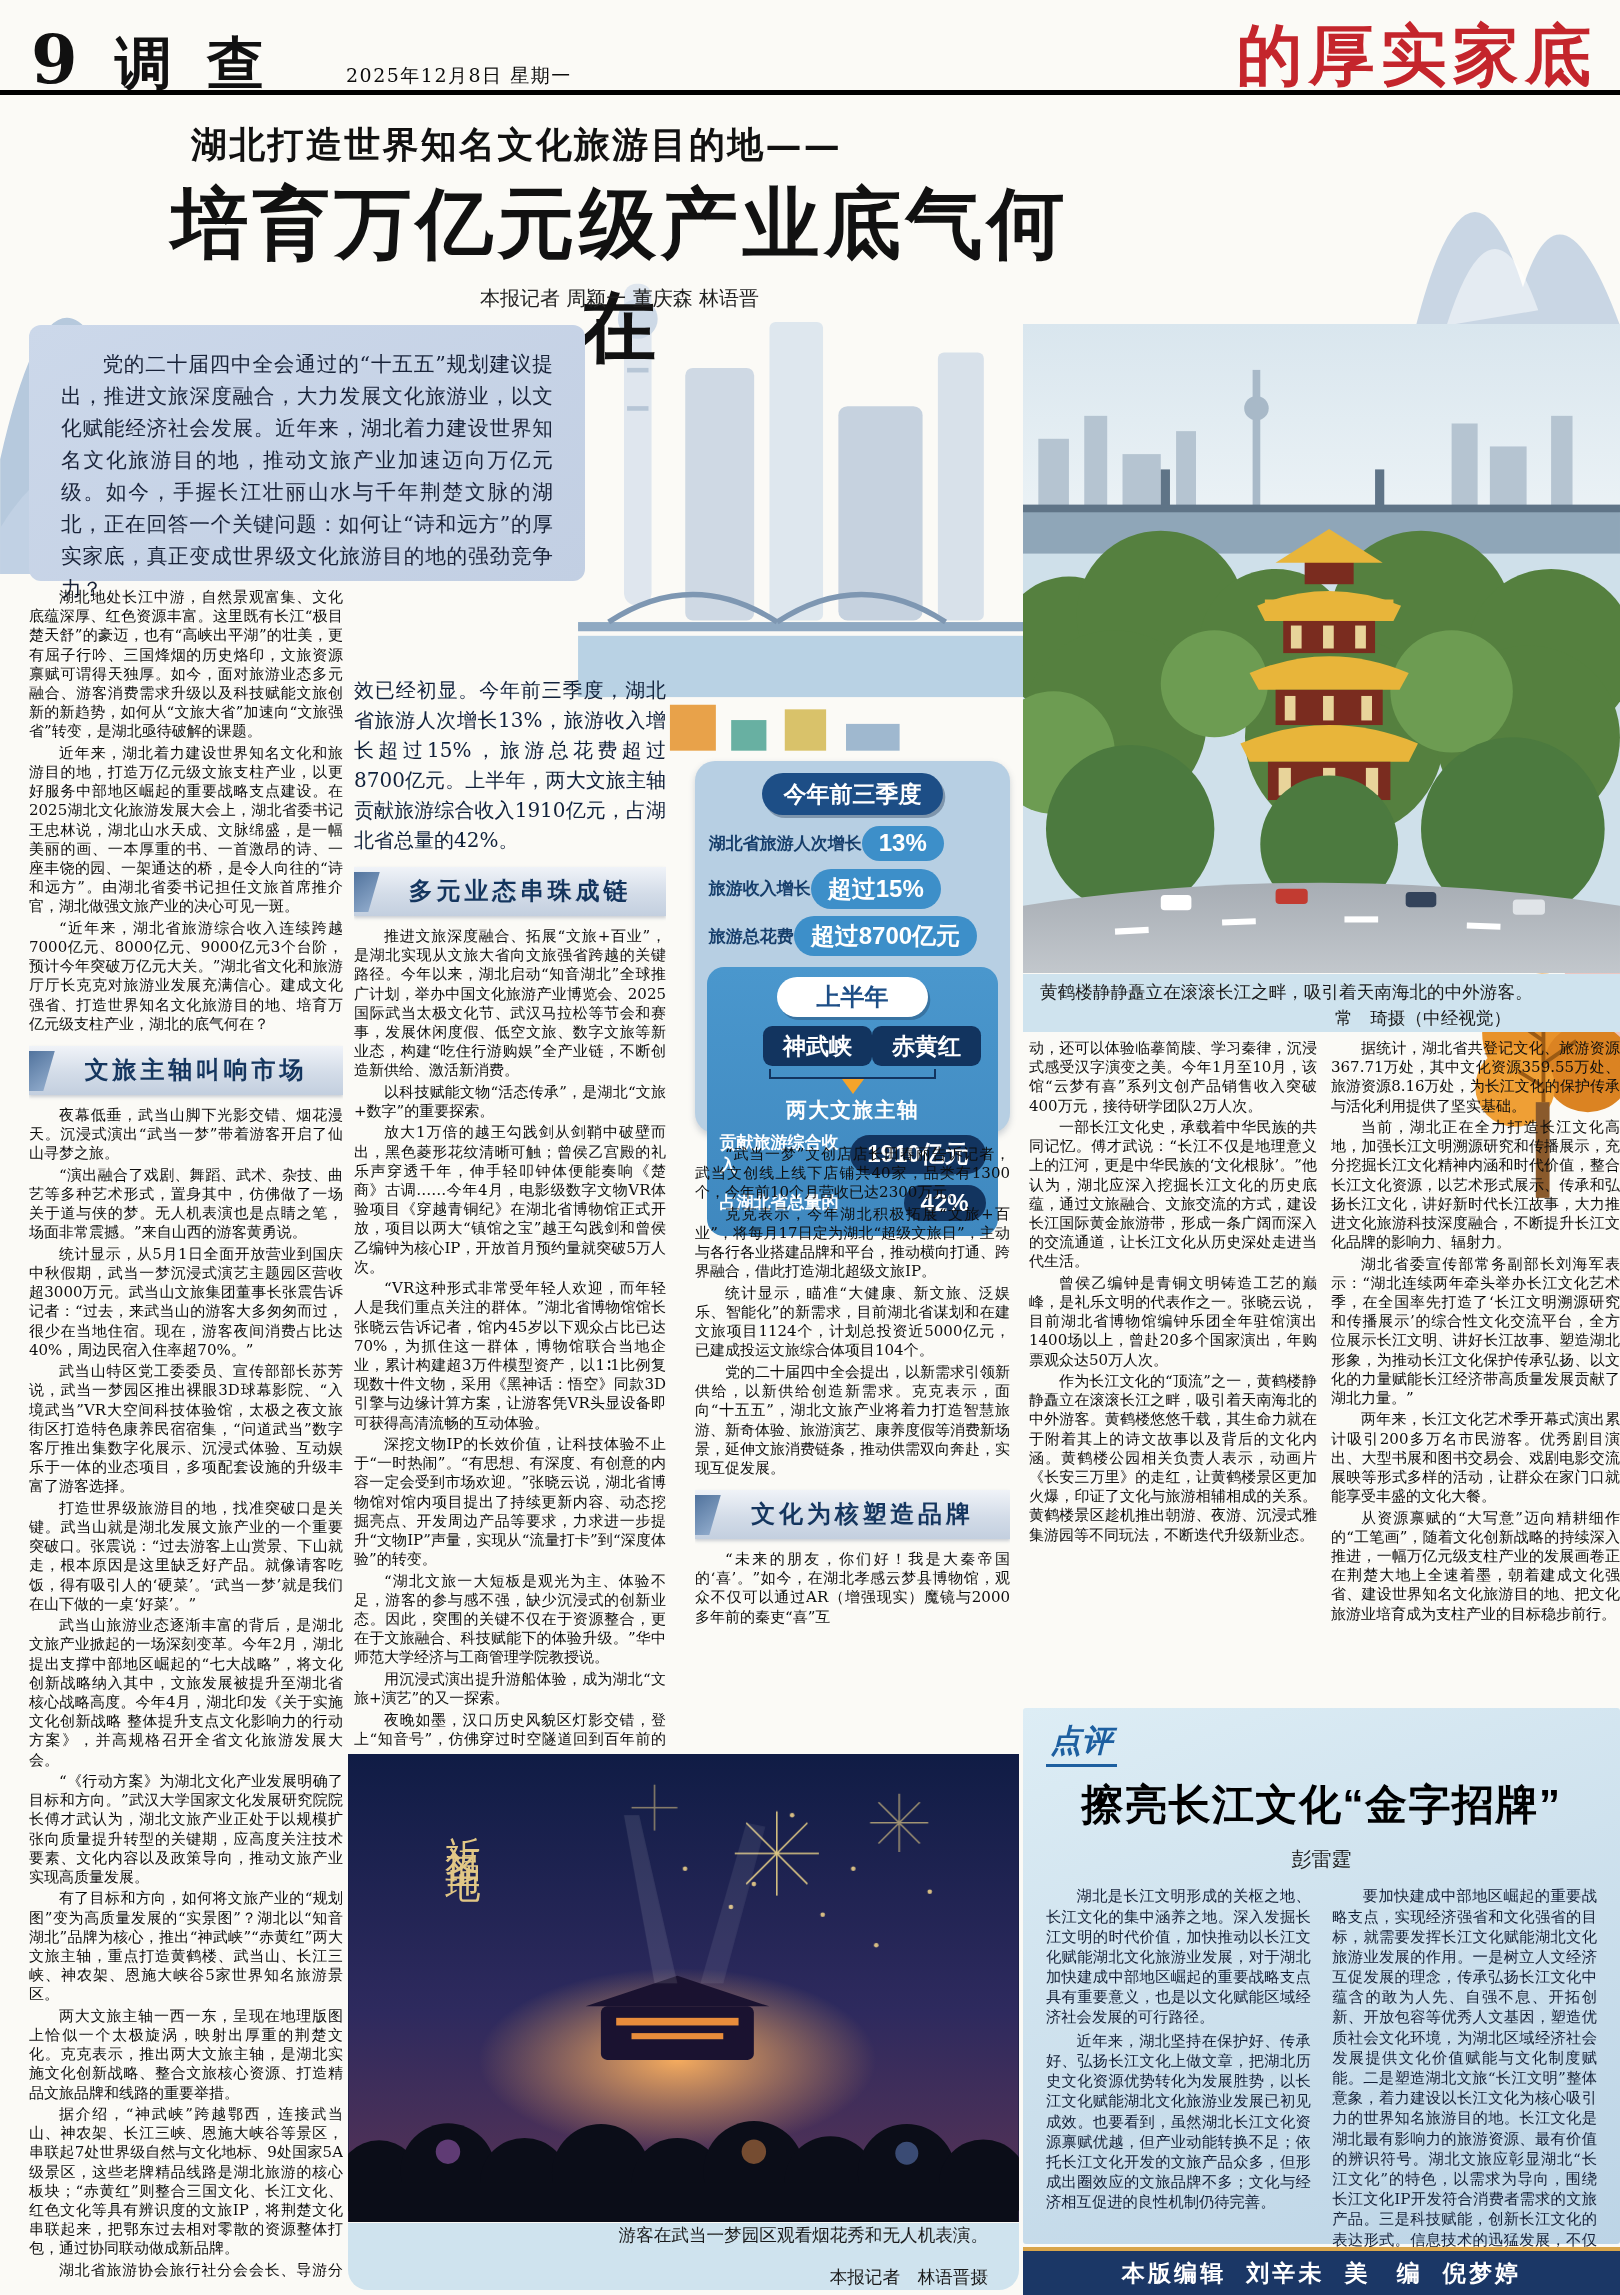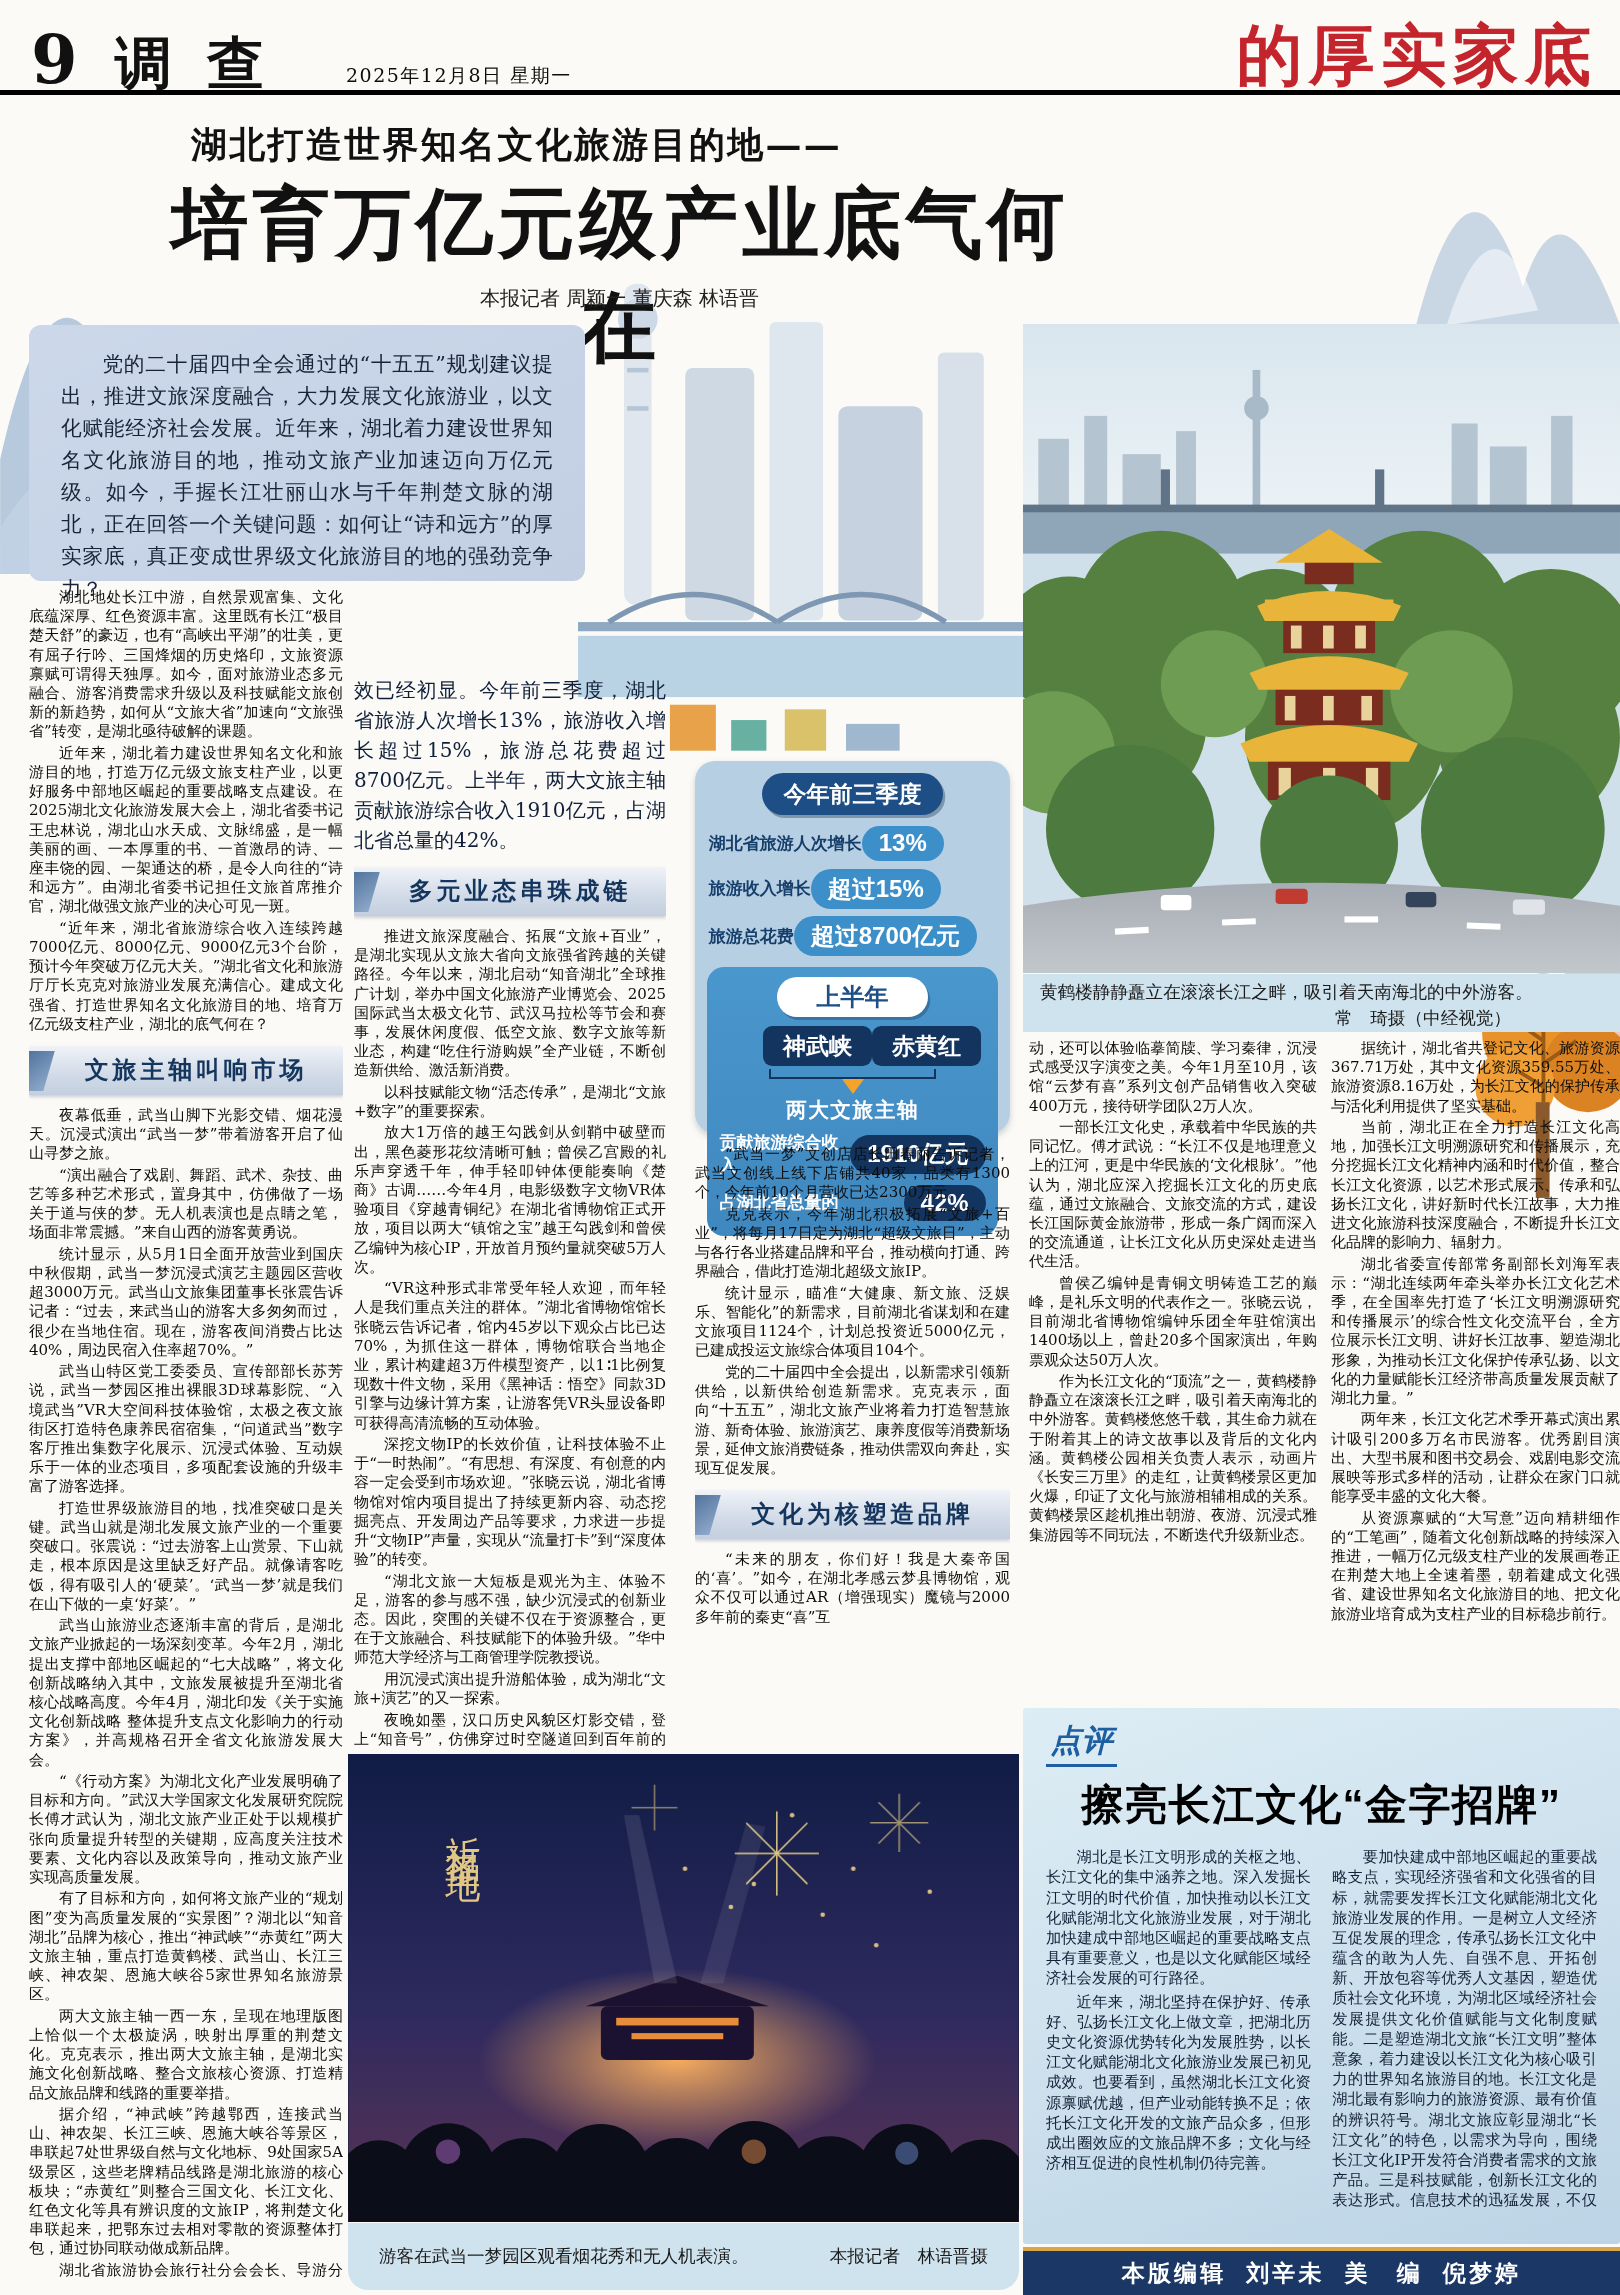--- a/index.html
+++ b/index.html
@@ -71,21 +71,21 @@
   .sub-val{background:#12345f;color:#fff;font-weight:bold;font-size:24px;border-radius:20px;padding:3.8px 17px;
            font-family:"Liberation Sans",sans-serif;white-space:nowrap;}
 
   
   .photo-main{position:absolute;left:1023px;top:324px;width:597px;height:649px;overflow:hidden;background:#cfe0ea;}
   .caption-band{position:absolute;background:#cfe3ee;font-size:17.6px;color:#1b1b1b;padding:6.1px 17px 4.6px;line-height:1.45;}
   #caption-main{left:1023px;top:974px;width:597px;height:58px;}
   #caption-main .credit{display:block;text-align:right;padding-right:92px;}
   .photo-bottom{position:absolute;left:348px;top:1754px;width:671px;height:468px;overflow:hidden;background:#141d3f;}
   #caption-bottom{left:348px;top:2223px;width:671px;height:67px;border-radius:0 0 20px 20px;display:flex;
-                  align-items:center;justify-content:space-between;padding:0 31px;}
+                  align-items:flex-end;justify-content:space-between;padding:0 31px;flex-direction:column;}
 
   
   .commentary{position:absolute;left:1023px;top:1708px;width:597px;height:536px;
               background:linear-gradient(160deg,#ddedf5 0%,#cbdfec 55%,#bcd4e6 100%);border-radius:3px;padding:12.2px 23px;}
   .comm-label{display:inline-block;font-size:31px;font-weight:bold;font-style:italic;color:#1d5fa0;
               border-bottom:3.1px solid #1d5fa0;padding:0 4.6px 1.5px;}
   .comm-title{margin-top:10.7px;text-align:center;font-size:42px;font-weight:bold;color:#000;
               font-family:"Liberation Sans",sans-serif;letter-spacing:1.5px;}
   .comm-author{margin-top:12.2px;text-align:center;font-size:20px;color:#222;}
   .comm-body{margin-top:13.8px;height:366px;column-count:2;column-gap:21.4px;font-size:15.3px;line-height:1.32;
@@ -405,20 +405,21 @@
     </svg>
   </div>
   <div class="caption-band" id="caption-bottom" data-name="bottom-photo-caption">
     <span data-name="bottom-photo-caption-text">游客在武当一梦园区观看烟花秀和无人机表演。</span>
     <span data-name="bottom-photo-credit">本报记者　林语晋摄</span>
   </div>
 
   <div class="commentary" data-name="commentary-panel">
     <div class="comm-label" data-name="commentary-label">点评</div>
     <div class="comm-title" data-name="commentary-title">擦亮长江文化“金字招牌”</div>
+    <div class="comm-author" data-name="commentary-author">彭雷霆</div>
     <div class="comm-body" data-name="commentary-body">
         <div class="para" data-name="article-paragraph">湖北是长江文明形成的关枢之地、长江文化的集中涵养之地。深入发掘长江文明的时代价值，加快推动以长江文化赋能湖北文化旅游业发展，对于湖北加快建成中部地区崛起的重要战略支点具有重要意义，也是以文化赋能区域经济社会发展的可行路径。</div>
         <div class="para" data-name="article-paragraph">近年来，湖北坚持在保护好、传承好、弘扬长江文化上做文章，把湖北历史文化资源优势转化为发展胜势，以长江文化赋能湖北文化旅游业发展已初见成效。也要看到，虽然湖北长江文化资源禀赋优越，但产业动能转换不足；依托长江文化开发的文旅产品众多，但形成出圈效应的文旅品牌不多；文化与经济相互促进的良性机制仍待完善。</div>
         <div class="para" data-name="article-paragraph">要加快建成中部地区崛起的重要战略支点，实现经济强省和文化强省的目标，就需要发挥长江文化赋能湖北文化旅游业发展的作用。一是树立人文经济互促发展的理念，传承弘扬长江文化中蕴含的敢为人先、自强不息、开拓创新、开放包容等优秀人文基因，塑造优质社会文化环境，为湖北区域经济社会发展提供文化价值赋能与文化制度赋能。二是塑造湖北文旅“长江文明”整体意象，着力建设以长江文化为核心吸引力的世界知名旅游目的地。长江文化是湖北最有影响力的旅游资源、最有价值的辨识符号。湖北文旅应彰显湖北“长江文化”的特色，以需求为导向，围绕长江文化IP开发符合消费者需求的文旅产品。三是科技赋能，创新长江文化的表达形式。信息技术的迅猛发展，不仅丰富了长江文化传播方式，还改变了人们感知、体验长江文化的形式。要适应数字时代的发展趋势，运用人工智能、虚拟现实、全息呈现、数字孪生等新技术，打造互动式、沉浸式的长江文旅数字体验空间，让长江文化更加可感可及可亲。</div>
       </div>
   </div>
 
   <div class="footer-gold" data-name="footer-gold-rule"></div>
   <div class="footer-bar" data-name="footer-credits">
     <span data-name="footer-editor-label">本版编辑</span>

